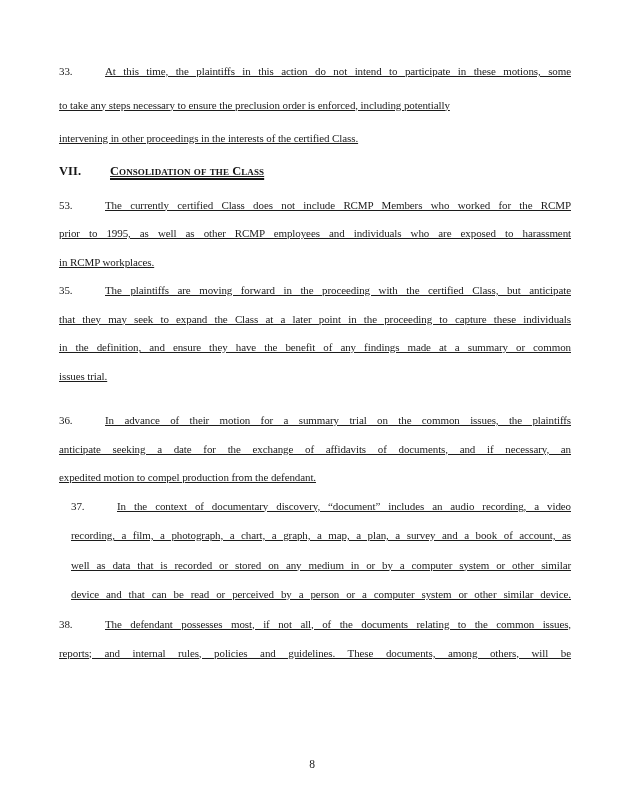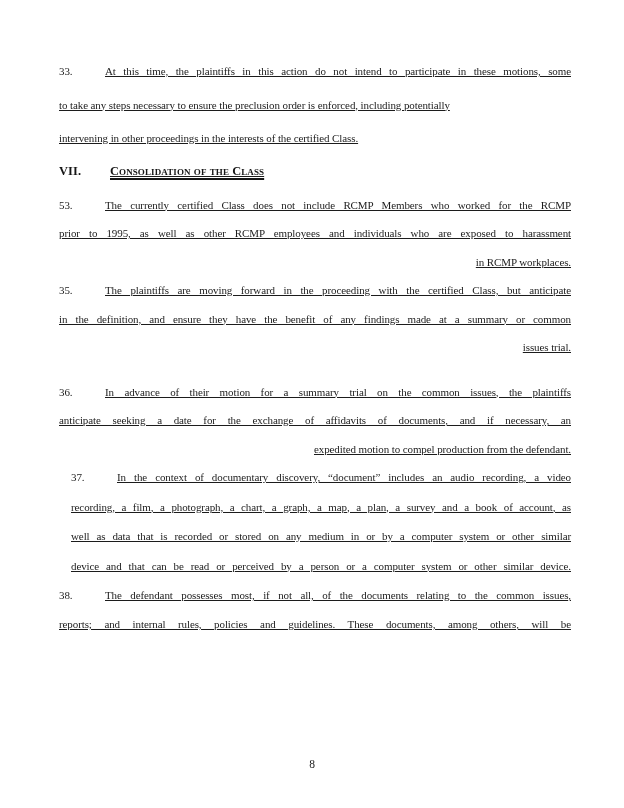--- a/index.html
+++ b/index.html
@@ -33,21 +33,21 @@
     -moz-text-align-last: justify;
     text-justify: inter-word;
   }
   .pnum {
     display: inline-block;
     width: 46px;
     white-space: nowrap;
   }
   
   .lh-a .line { line-height: 33.5px; }
-  .lh-b .line { line-height: 28.5px; text-align: right; }
+  .lh-b .line { line-height: 28.5px; }
   .lh-c .line { line-height: 29.5px; margin-left: 12px; }
   .lh-d .line { line-height: 29px; }
 
   .heading {
     margin: 0;
     padding: 0;
     font-size: 12.4px;
     font-weight: 700;
     line-height: 30px;
     letter-spacing: 0.1px;
@@ -94,20 +94,21 @@
   <h2 class="heading" id="h-vii"><span class="hnum">VII.</span><span class="htitle">Consolidation of the Class</span></h2>
 
   <p class="para lh-b" id="p-34">
     <span class="line j"><span class="pnum">53.</span><span>The currently certified Class does not include RCMP Members who worked for the RCMP</span></span>
     <span class="line j">prior to 1995, as well as other RCMP employees and individuals who are exposed to harassment</span>
     <span class="line">in RCMP workplaces.</span>
   </p>
 
   <p class="para lh-b" id="p-35">
     <span class="line j"><span class="pnum">35.</span><span>The plaintiffs are moving forward in the proceeding with the certified Class, but anticipate</span></span>
+    <span class="line j">that they may seek to expand the Class at a later point in the proceeding to capture these individuals</span>
     <span class="line j">in the definition, and ensure they have the benefit of any findings made at a summary or common</span>
     <span class="line">issues trial.</span>
   </p>
 
 
   <p class="para lh-b" id="p-36">
     <span class="line j"><span class="pnum">36.</span><span>In advance of their motion for a summary trial on the common issues, the plaintiffs</span></span>
     <span class="line j">anticipate seeking a date for the exchange of affidavits of documents, and if necessary, an</span>
     <span class="line">expedited motion to compel production from the defendant.</span>
   </p>

